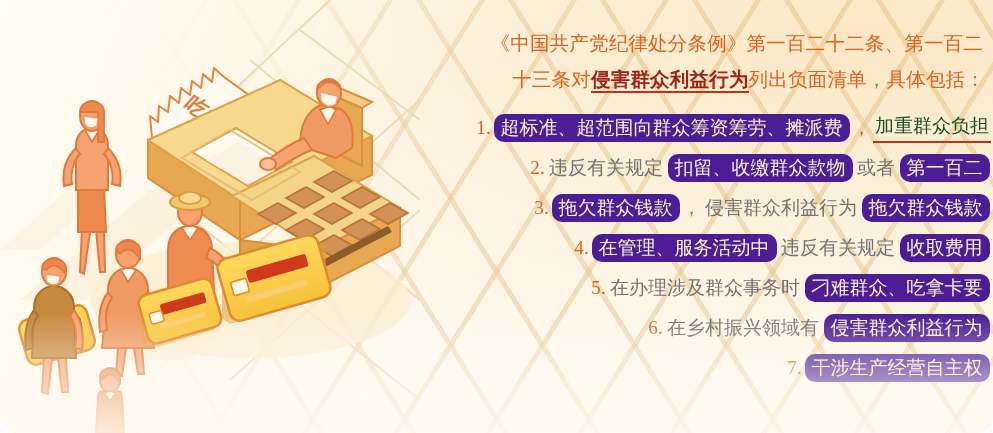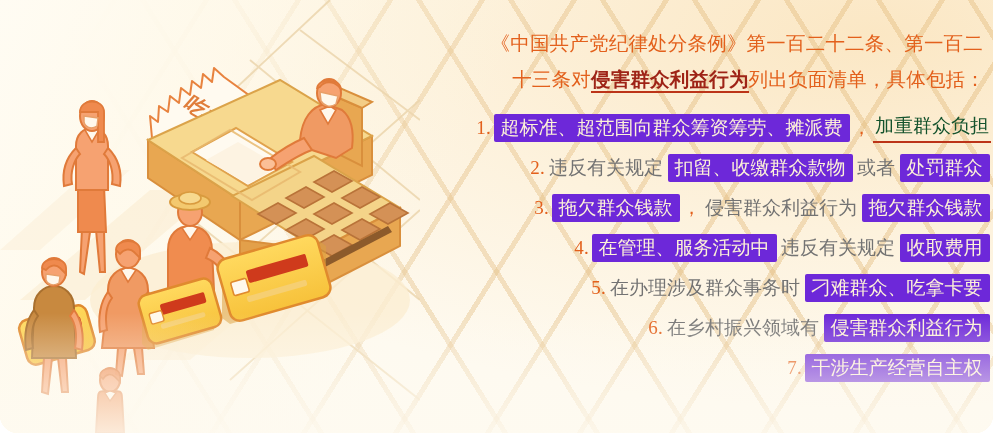--- a/index.html
+++ b/index.html
@@ -126,23 +126,23 @@
     font-size: 19px;
     margin-right: 1px;
     letter-spacing: 0.2px;
   }
   .plain {
     color: #737373;
     padding: 0 3px;
   }
   .pill {
     display: inline-block;
-    background: #6d28d9;
+    background: #4c1d95;
     color: #fdf1d8;
-    border-radius: 2px;
+    border-radius: 10px;
     padding: 3.5px 7px 5px 7px;
     margin: 0 1.5px;
     line-height: 1;
     font-size: 19px;
   }
   .uline {
     color: #14532d;
     border-bottom: 2.5px solid #bc3418;
     padding: 0 2px 2px 2px;
     margin-left: 1px;
@@ -360,21 +360,21 @@
           <span class="num">1.</span>
           <span class="pill">超标准、超范围向群众筹资筹劳、摊派费</span>
           <span class="comma">，</span>
           <span class="uline">加重群众负担</span>
         </li>
         <li class="item">
           <span class="num">2.</span>
           <span class="plain">违反有关规定</span>
           <span class="pill">扣留、收缴群众款物</span>
           <span class="plain">或者</span>
-          <span class="pill">处罚群众</span>
+          <span class="pill">第一百二</span>
         </li>
         <li class="item">
           <span class="num">3.</span>
           <span class="pill">拖欠群众钱款</span>
           <span class="comma">，</span>
           <span class="plain">侵害群众利益行为</span>
           <span class="pill">拖欠群众钱款</span>
         </li>
         <li class="item">
           <span class="num">4.</span>

